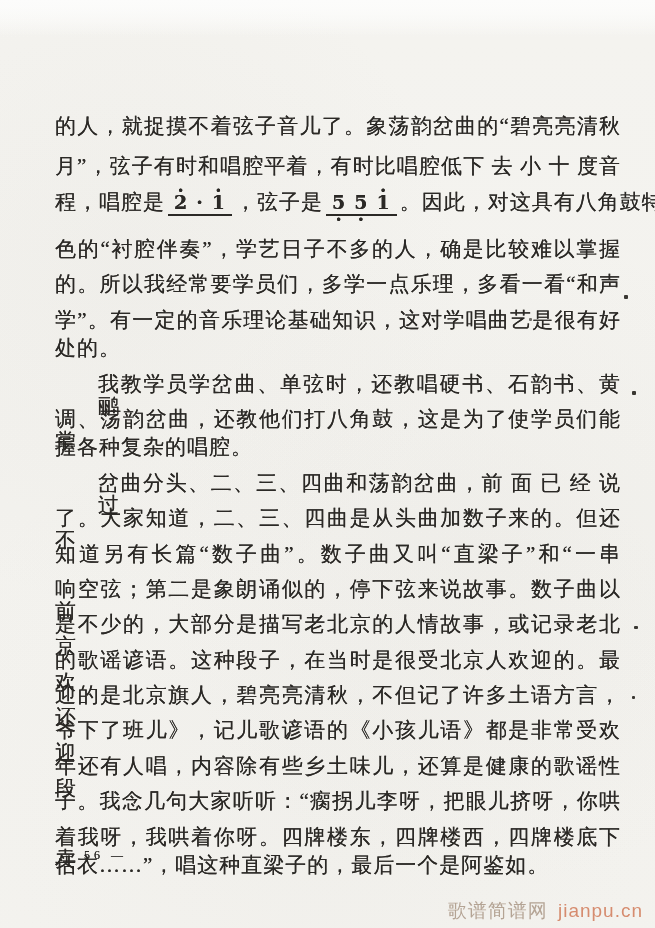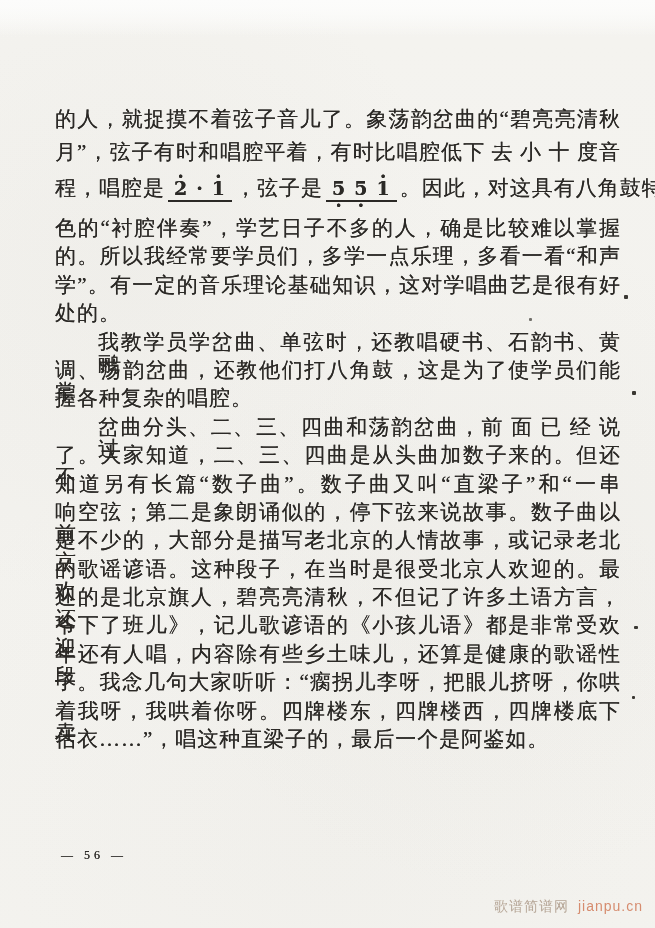--- a/index.html
+++ b/index.html
@@ -32,20 +32,21 @@
     letter-spacing:1px;
     white-space:pre;
     color:#2b2926;
     text-shadow:0 0 .5px rgba(30,28,25,.85);
   }
   .line.fill{
     white-space:normal;
     text-align:justify;
     text-align-last:justify;
     text-justify:inter-character;
+    margin-top:7px;
   }
   .line.indent{padding-left:43px;}
   
   .para:nth-child(1) .line:nth-child(1){height:33px;}
   .para:nth-child(1) .line:nth-child(2){height:36px;}
   .line.notation-line{height:40px;}
   
   .note{
     display:inline-block;
     border-bottom:2px solid #2b2926;
@@ -73,21 +74,21 @@
     font-weight:bold;font-size:18px;
   }
   .page-number{
     position:absolute;left:61px;top:848px;
     font-size:12px;letter-spacing:4px;
     color:#2b2926;
     text-shadow:0 0 .5px rgba(30,28,25,.85);
   }
   .watermark{
     position:absolute;right:12px;top:898px;
-    font-size:14px;letter-spacing:1px;
+    font-size:19px;letter-spacing:1px;
     font-family:"Liberation Sans","DejaVu Sans",sans-serif;
     opacity:.8;
     white-space:nowrap;
   }
   .watermark .wm-name{color:#a5917f;}
   .watermark .wm-url{color:#cf7350;margin-left:4px;}
   .speck{
     position:absolute;background:#3a3732;border-radius:1px;
   }
   .top-strip{

